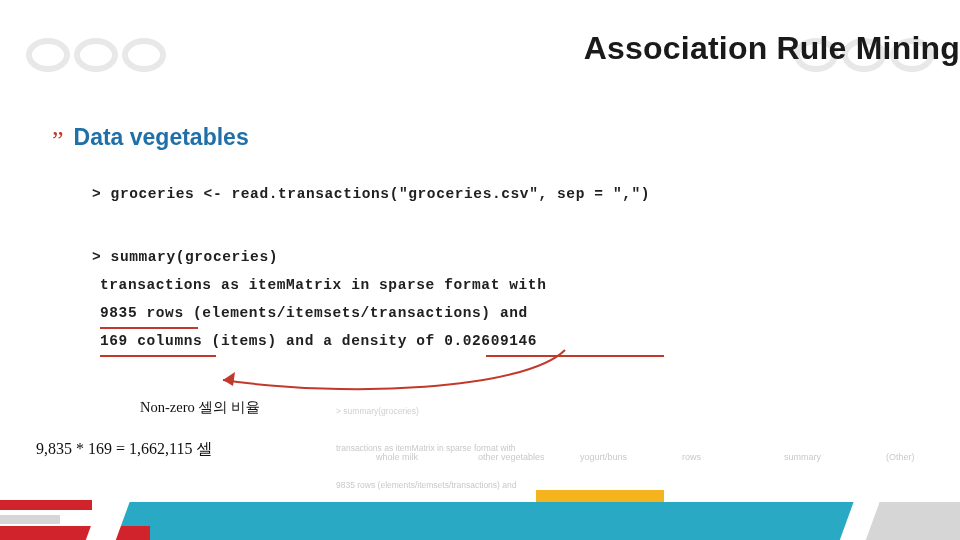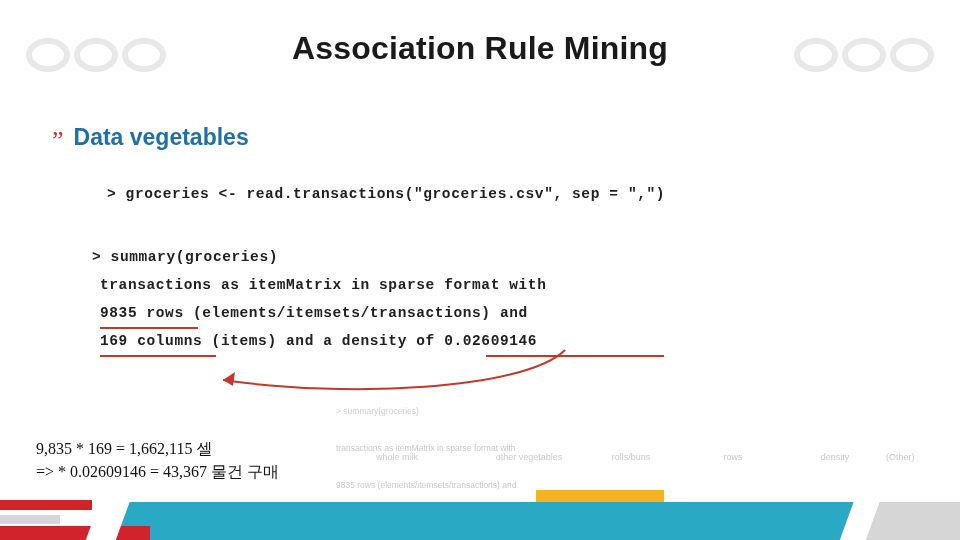--- a/index.html
+++ b/index.html
@@ -34,21 +34,21 @@
   .ring-r1 { left: 794px; top: 38px; width: 44px; height: 34px; }
   .ring-r2 { left: 842px; top: 38px; width: 44px; height: 34px; }
   .ring-r3 { left: 890px; top: 38px; width: 44px; height: 34px; }
 
   
   .slide-title {
     position: absolute;
     left: 0;
     top: 30px;
     width: 960px;
-    text-align: center;
+    text-align: right;
     font-size: 32px;
     font-weight: bold;
     color: #1a1a1a;
     letter-spacing: 0.2px;
   }
 
   
   .bullet-row {
     position: absolute;
     left: 52px;
@@ -77,21 +77,21 @@
     top: 182px;
     width: 700px;
     font-family: "Liberation Mono", monospace;
     font-size: 14.5px;
     font-weight: bold;
     color: #202020;
     letter-spacing: 0.6px;
     line-height: 1.0;
   }
   .console-line { white-space: pre; margin-bottom: 0; }
-  .cl-1 { position: absolute; left: 15px;  top: 5px; }
+  .cl-1 { position: absolute; left: 0;  top: 5px; }
   .cl-2 { position: absolute; left: 0;  top: 68px; }
   .cl-3 { position: absolute; left: 8px; top: 96px; }
   .cl-4 { position: absolute; left: 8px; top: 124px; }
   .cl-5 { position: absolute; left: 8px; top: 152px; }
 
   .underline-red {
     position: absolute;
     height: 2px;
     background: #c0392b;
   }
@@ -129,21 +129,20 @@
     font-size: 9px;
     color: #c9c9c9;
     margin-left: 40px;
   }
   .ghost-table .gt-row {
     display: flex;
     justify-content: space-between;
   }
   .ghost-table .gt-cell {
     flex: 1;
-    text-align: center;
     white-space: nowrap;
   }
   .ghost-table .gt-cell:first-child { text-align: left; }
   .ghost-table .gt-cell:last-child  { text-align: left; }
 
   
   .caption-nonzero {
     position: absolute;
     left: 140px;
     top: 398px;
@@ -249,30 +248,30 @@
     <div>9835 rows (elements/itemsets/transactions) and</div>
     <div>169 columns (items) and a density of 0.02609146</div>
     <div></div>
     
   </div>
 
   <div class="ghost-table">
     <div class="gt-row">
       <span class="gt-cell">whole milk</span>
       <span class="gt-cell">other vegetables</span>
-      <span class="gt-cell">rolls/buns</span>
+      <span class="gt-cell">yogurt/buns</span>
       <span class="gt-cell">rows</span>
-      <span class="gt-cell">density</span>
+      <span class="gt-cell">summary</span>
       <span class="gt-cell">(Other)</span>
     </div>
   </div>
 
+  <div class="caption-nonzero">Non-zero 셀의 비율</div>
   <div class="calc-block">
     <div>9,835 * 169 = 1,662,115 셀</div>
-    <div>=&gt; * 0.02609146 = 43,367 물건 구매</div>
   </div>
 
   <div class="bottom-band">
     <div class="bar bar-teal"></div>
     <div class="bar bar-gray-right"></div>
     <div class="bar bar-yellow"></div>
     <div class="bar bar-white-left"></div>
     <div class="bar bar-red"></div>
     <div class="bar bar-gray-left"></div>
     <div class="bar bar-red-bottom"></div>

